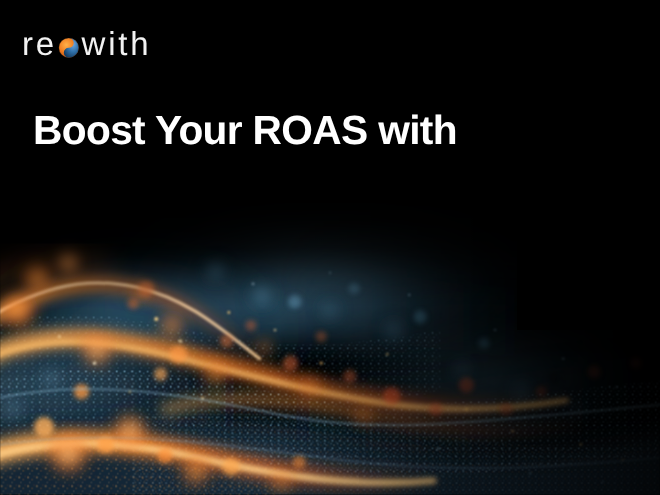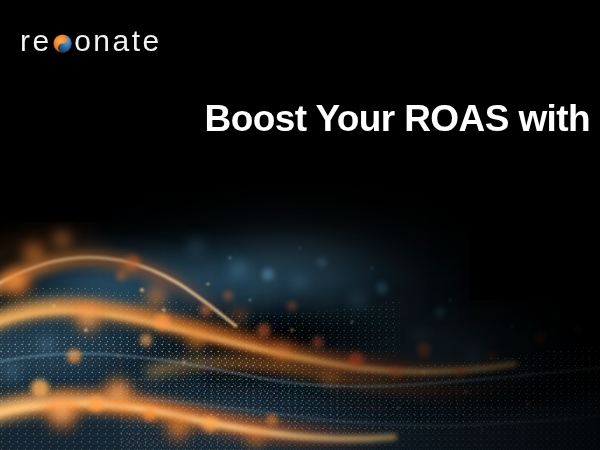--- a/index.html
+++ b/index.html
@@ -72,21 +72,20 @@
     width: 560px;
   }
   .headline-line {
     font-family: "Liberation Sans", sans-serif;
     font-weight: bold;
     font-size: 37px;
     line-height: 45px;
     letter-spacing: -0.6px;
     white-space: nowrap;
     margin: 0;
-    text-align: right;
   }
   .headline-line-1 {
     color: #ffffff;
   }
   .headline-line-2 {
     background-image: linear-gradient(95deg, #ef8d1d 0%, #ea7320 32%, #e65c27 66%, #e4452b 100%);
     -webkit-background-clip: text;
     background-clip: text;
     color: transparent;
     -webkit-text-fill-color: transparent;
@@ -341,20 +340,20 @@
             <stop offset="0%" stop-color="#6ea8e0"></stop>
             <stop offset="55%" stop-color="#2e6fa8"></stop>
             <stop offset="100%" stop-color="#173e63"></stop>
           </radialGradient>
         </defs>
         <circle cx="20" cy="20" r="19" fill="url(#orbOrange)"></circle>
         <path d="M20,1 A19,19 0 0 1 20,39 A9.5,9.5 0 0 1 20,20 A9.5,9.5 0 0 0 20,1 Z" fill="url(#orbBlue)"></path>
         <circle cx="20" cy="20" r="19" fill="none" stroke="#1a1a1a" stroke-width="1.2" opacity="0.5"></circle>
       </svg>
     </span>
-    <span class="logo-word">onate</span>
+    <span class="logo-word">with</span>
   </div>
 
   <div class="headline">
     <div class="headline-line headline-line-1">Boost Your ROAS with</div>
   </div>
 
 </div>
 
 </body></html>

